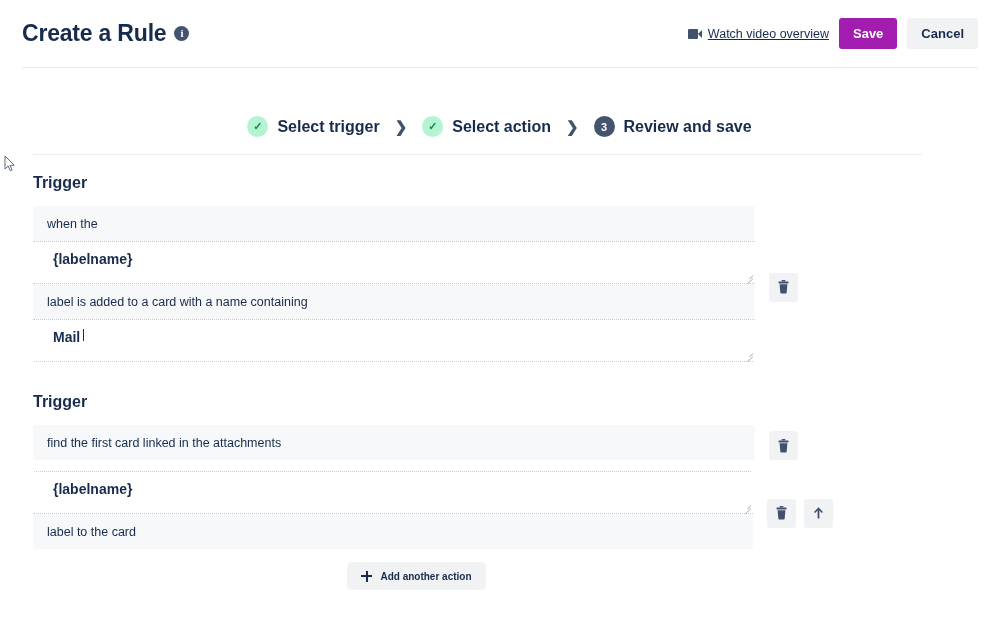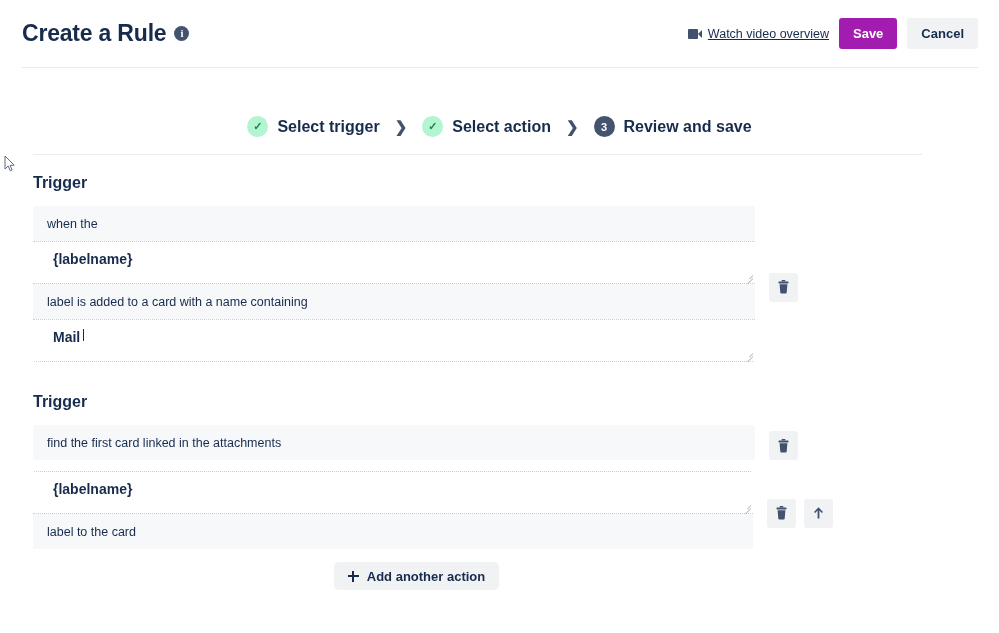--- a/index.html
+++ b/index.html
@@ -149,21 +149,21 @@
 
   .card-gap { height: 11px; }
   .section-gap { height: 31px; }
 
   .add-row { display: flex; justify-content: center; margin-top: 13px; }
   .add-btn {
     background: #f1f2f4; border: none; border-radius: 5px;
     cursor: pointer; height: 28px; padding: 0 14px;
     display: inline-flex; align-items: center; gap: 8px;
     font-family: "Liberation Sans", sans-serif;
-    font-size: 13px; font-weight: bold; color: #172b4d;
+    font-size: 10px; font-weight: bold; color: #172b4d;
   }
   .plus-icon { position: relative; width: 11px; height: 11px; display: inline-block; }
   .plus-icon::before, .plus-icon::after {
     content: ""; position: absolute; background: #172b4d;
   }
   .plus-icon::before { left: 0; top: 4.5px; width: 11px; height: 2px; }
   .plus-icon::after { top: 0; left: 4.5px; height: 11px; width: 2px; }
 
   
   .mouse-cursor { position: absolute; left: 4px; top: 155px; width: 12px; height: 18px; }

